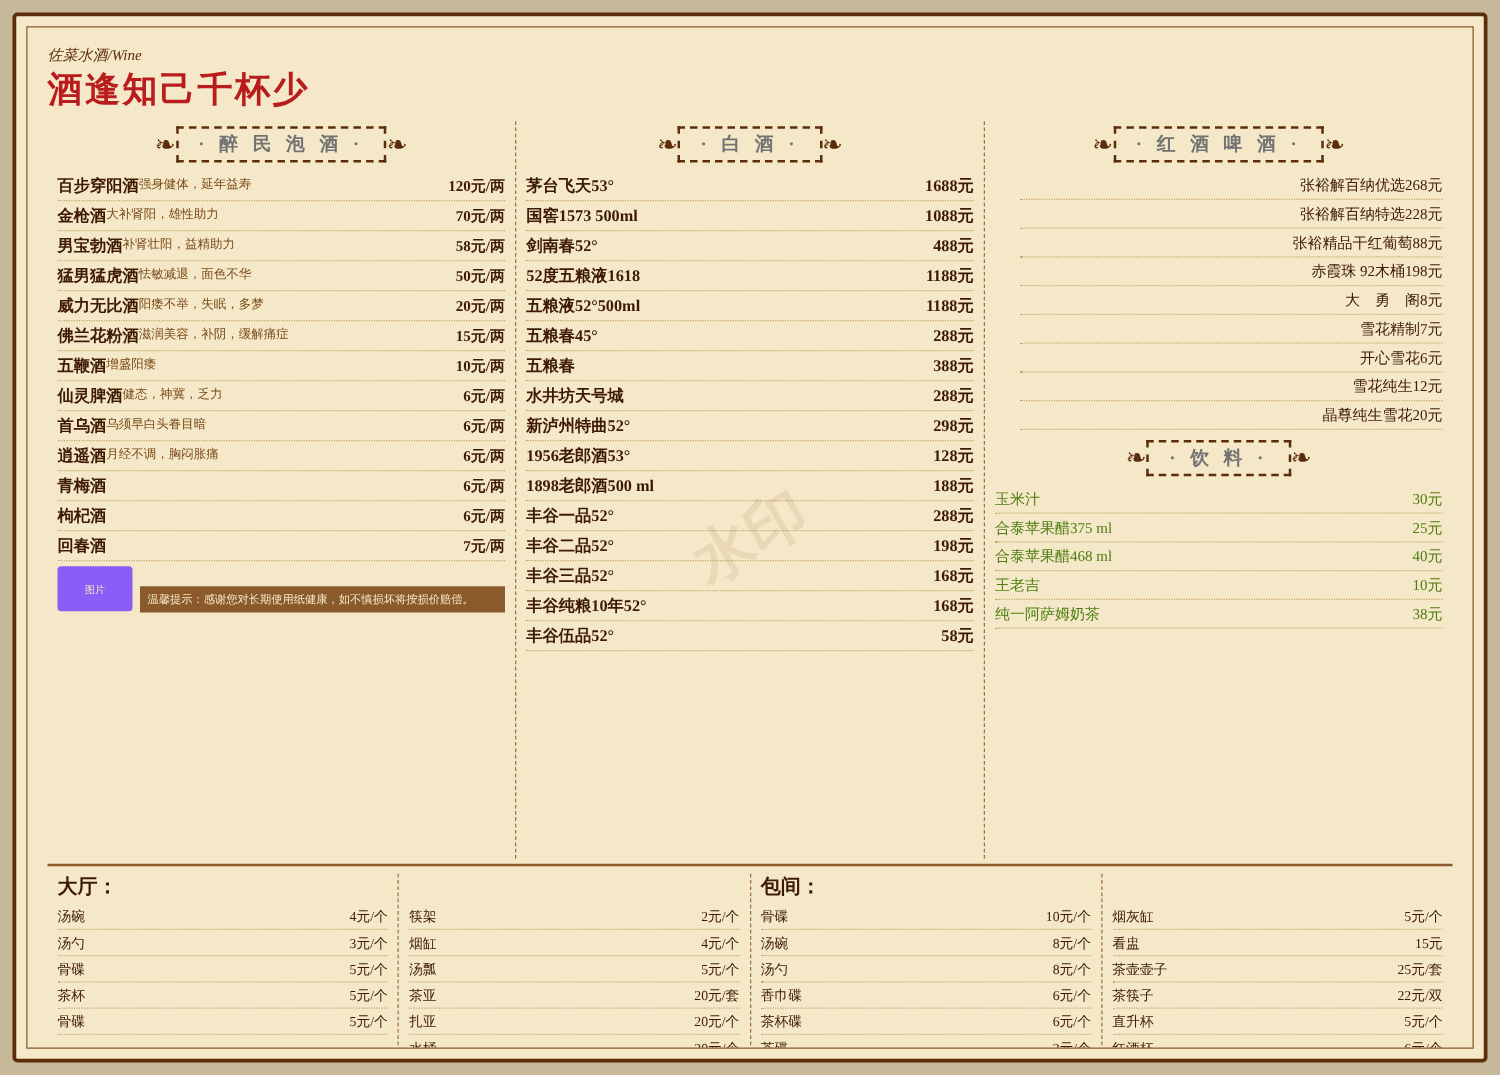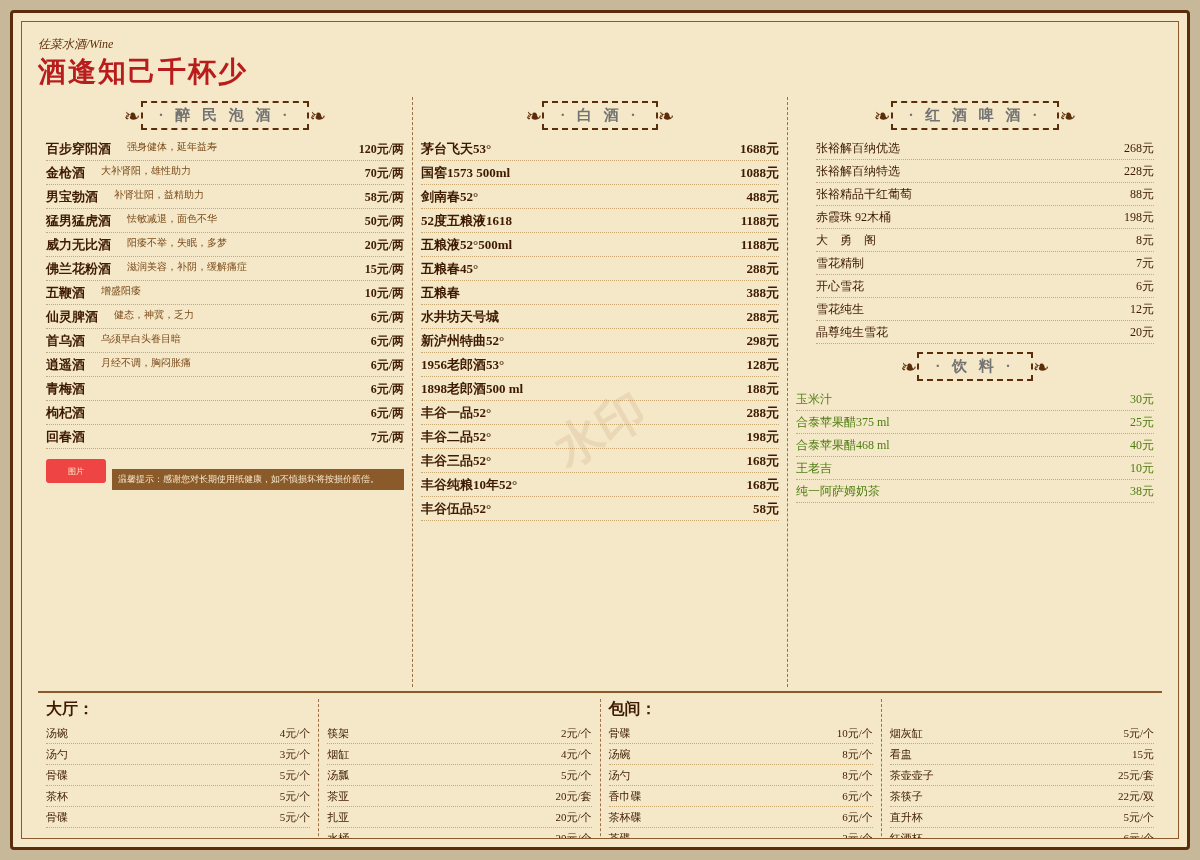--- a/index.html
+++ b/index.html
@@ -80,21 +80,21 @@
       justify-content: space-between;
       align-items: baseline;
       margin-bottom: 3px;
       font-size: 12px;
       color: #3d1a00;
       border-bottom: 1px dotted #c8a870;
       padding-bottom: 2px;
     }
     .menu-item-left {
       display: flex;
-      gap: 16px;
+      gap: 0;
       flex-wrap: nowrap;
     }
     .item-name {
       font-weight: bold;
       font-size: 13px;
       white-space: nowrap;
     }
     .item-desc {
       font-size: 10px;
       color: #7a4a1a;
@@ -157,42 +157,42 @@
       line-height: 1.4;
     }
     .photo-notice {
       display: flex;
       gap: 6px;
       align-items: center;
       margin-top: 4px;
     }
     .photo-box {
       width: 60px;
-      height: 24px;
-      background: #ef4444;
+      height: 36px;
+      background: #8b5cf6;
       border-radius: 3px;
       overflow: hidden;
       flex-shrink: 0;
       text-align: right;
     }
     .watermark {
       position: absolute;
       top: 50%;
       left: 50%;
       transform: translate(-50%, -50%) rotate(-30deg);
       font-size: 48px;
       color: rgba(150,100,50,0.12);
       font-weight: bold;
       pointer-events: none;
       z-index: 1;
       white-space: nowrap;
     }
     .red-wine-item {
       display: flex;
-      justify-content: space-between;
+      justify-content: flex-end;
       margin-bottom: 3px;
       font-size: 12px;
       color: #3d1a00;
       border-bottom: 1px dotted #c8a870;
       padding-bottom: 2px;
       margin-left: 20px;
     }
     .drink-item {
       display: flex;
       justify-content: space-between;

